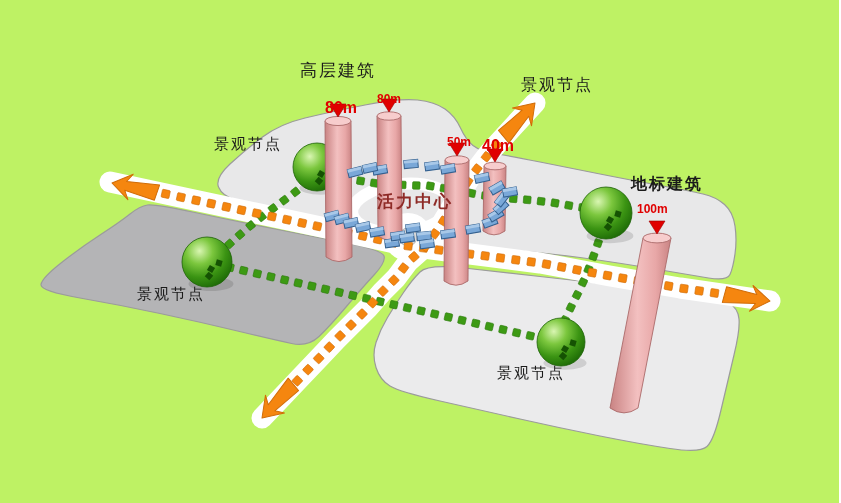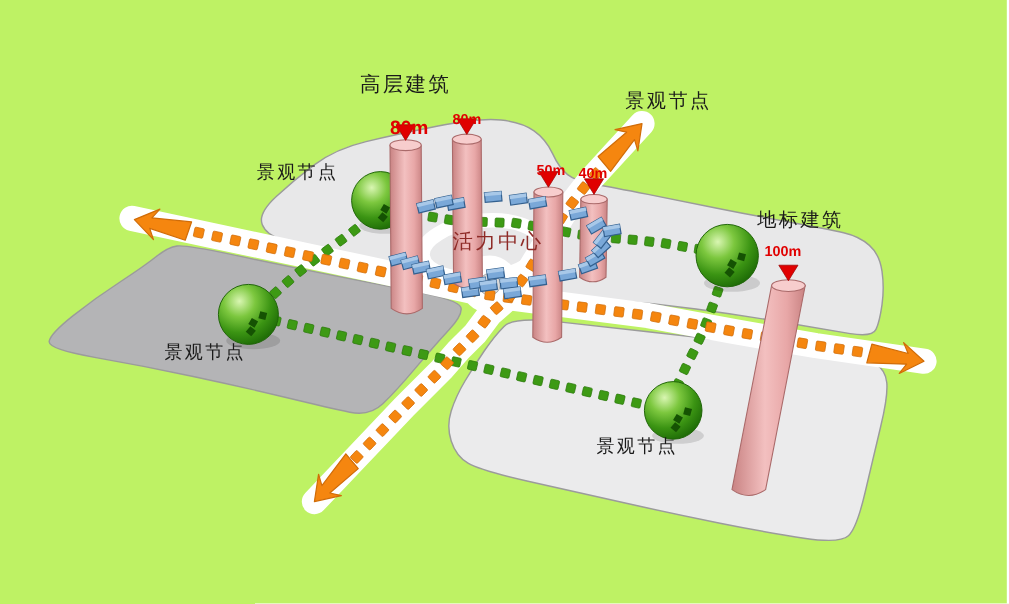--- a/index.html
+++ b/index.html
@@ -331,21 +331,21 @@
         <rect x="-7" y="-4" width="14" height="8" fill="#7aa8d8" stroke="#33608f" stroke-width="1"></rect>
         <rect x="-7" y="-4" width="14" height="3" fill="#a8c8e8" stroke="none"></rect>
       </g>
     </svg>
 
   <div class="lbl" style="left: 300px; top: 62px; font-size: 17px; color: rgb(26, 26, 26);">高层建筑</div>
   <div class="lbl" style="left: 521px; top: 77px; font-size: 16px; color: rgb(26, 26, 26);">景观节点</div>
   <div class="lbl" style="left: 214px; top: 137px; font-size: 15px; color: rgb(26, 26, 26);">景观节点</div>
   <div class="lbl" style="left: 137px; top: 287px; font-size: 15px; color: rgb(26, 26, 26);">景观节点</div>
   <div class="lbl" style="left: 497px; top: 366px; font-size: 15px; color: rgb(26, 26, 26);">景观节点</div>
-  <div class="lbl" style="left: 631px; top: 176px; font-size: 16px; color: rgb(26, 26, 26);">地标建筑</div>
-  <div class="lbl" style="left: 377px; top: 193px; font-size: 17px; color: rgb(142, 42, 38);">活力中心</div>
+  <div class="lbl" style="left: 631px; top: 176px; font-size: 16px; color: rgb(26, 26, 26); font-weight: bold;">地标建筑</div>
+  <div class="lbl" style="left: 377px; top: 193px; font-size: 17px; color: rgb(142, 42, 38); font-weight: bold;">活力中心</div>
 
   <div class="hlbl" style="left: 325px; top: 100px; font-size: 16px; color: rgb(224, 0, 0);">80m</div>
   <div class="hlbl" style="left: 377px; top: 93px; font-size: 12px; color: rgb(224, 0, 0);">80m</div>
   <div class="hlbl" style="left: 447px; top: 136px; font-size: 12px; color: rgb(224, 0, 0);">50m</div>
-  <div class="hlbl" style="left: 482px; top: 138px; font-size: 12px; color: rgb(224, 0, 0);">40m</div>
+  <div class="hlbl" style="left: 482px; top: 138px; font-size: 16px; color: rgb(224, 0, 0);">40m</div>
   <div class="hlbl" style="left: 637px; top: 203px; font-size: 12px; color: rgb(224, 0, 0);">100m</div>
 </div>
 
 </body></html>

